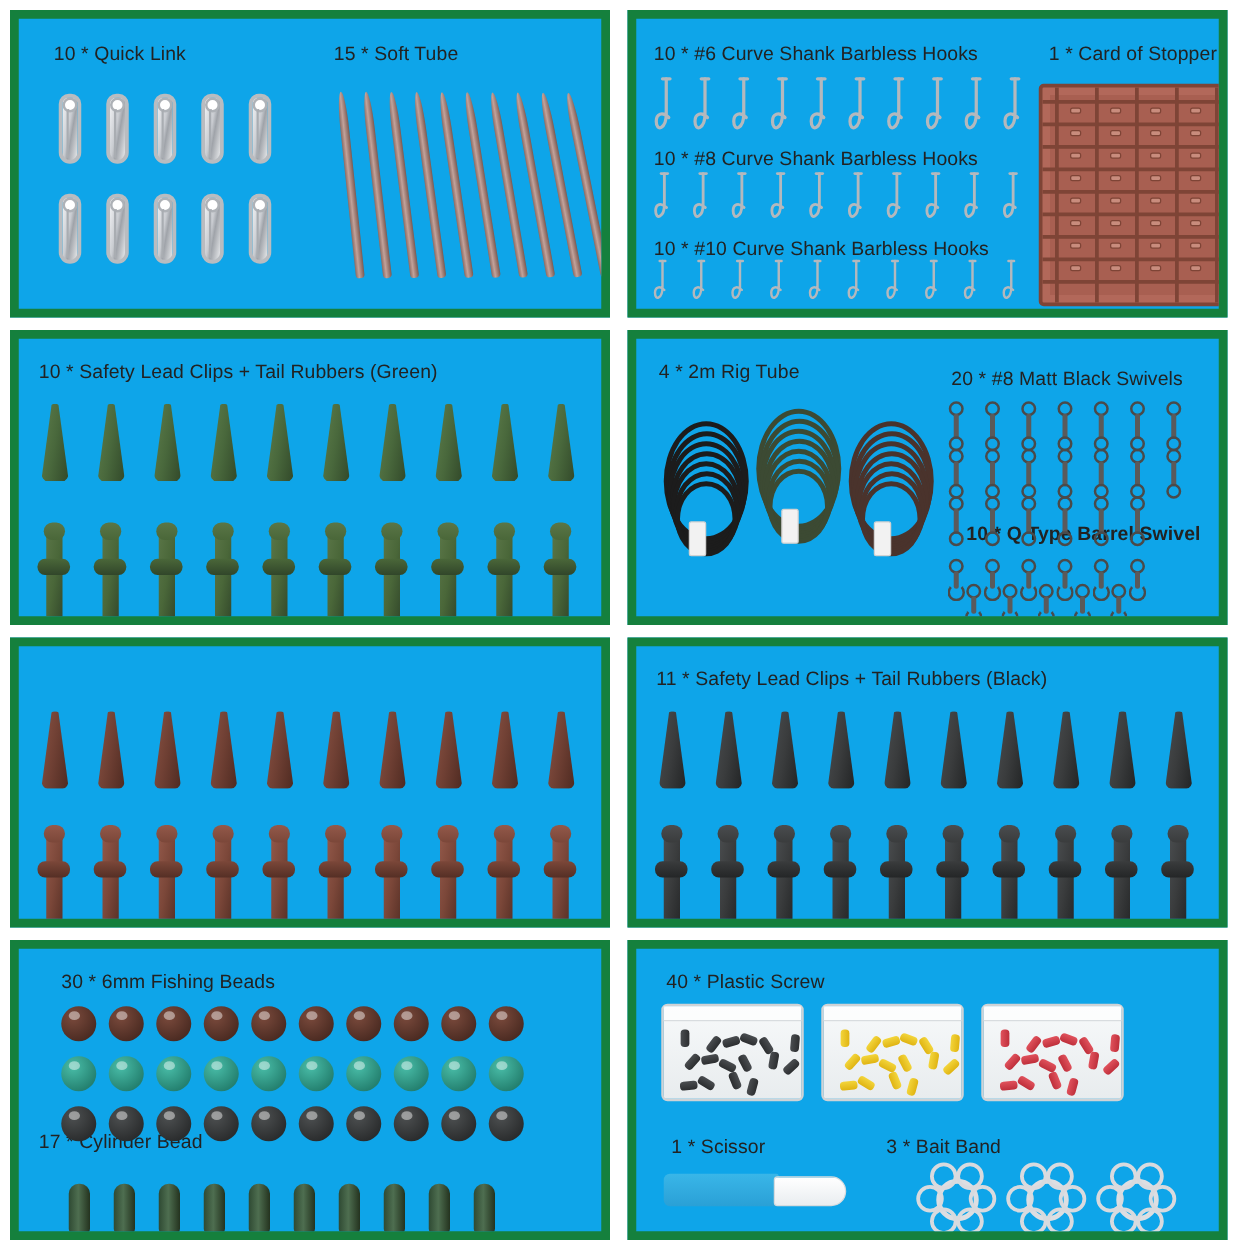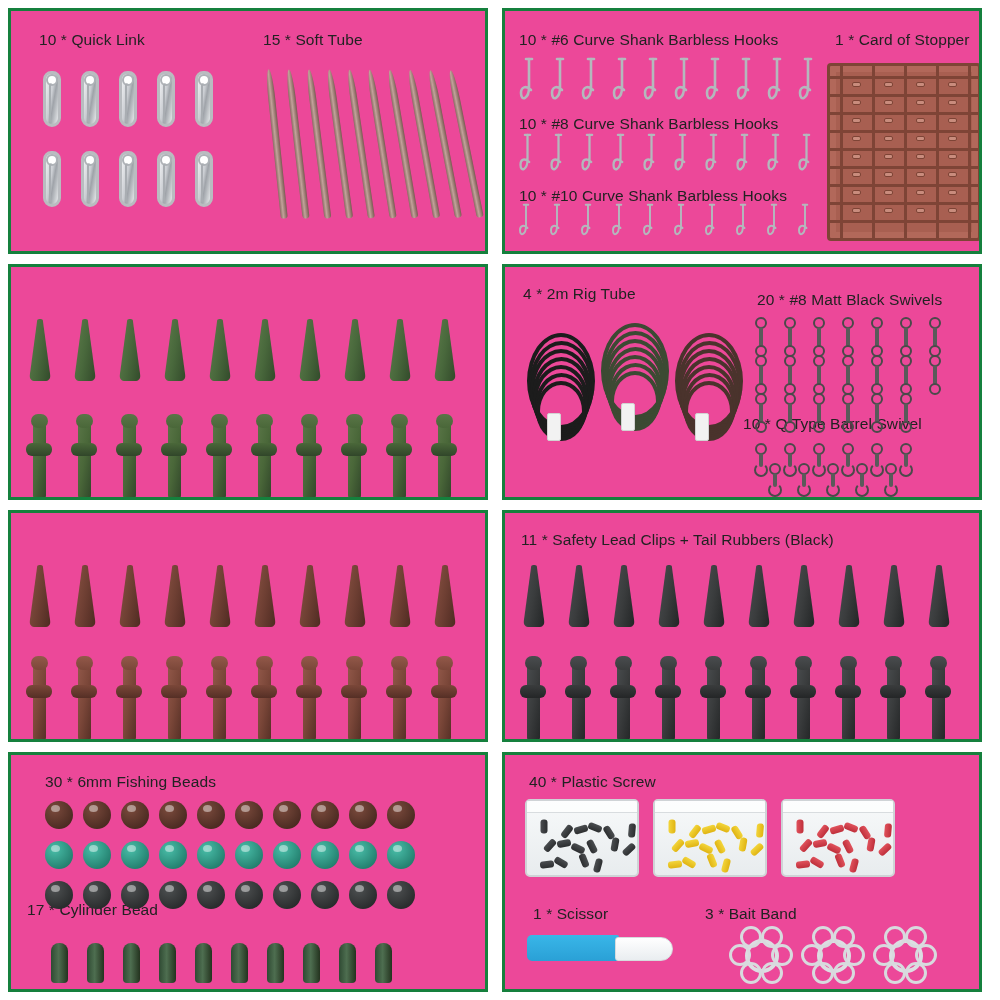--- a/index.html
+++ b/index.html
@@ -14,22 +14,22 @@
     position:relative;
     width:1000px;height:1000px;
     box-sizing:border-box;
     padding:8px;
     display:grid;
     grid-template-columns:480px 480px;
     grid-template-rows:246px 236px 232px 240px;
     gap:10px 14px;
   }
   .panel{
-    border:3px solid #15803d;
-    background:#ec4899;
+    border:7px solid #15803d;
+    background:#0ea5e9;
     position:relative;
     overflow:hidden;
   }
   .lbl{
     position:absolute;
     font-size:15.5px;
     color:#222;
     white-space:nowrap;
     letter-spacing:.1px;
   }
@@ -449,20 +449,21 @@
         <div class="pip" style="left:86px;top:124px;"></div>
         <div class="pip" style="left:118px;top:124px;"></div>
         <div class="pip" style="left:22px;top:142px;"></div>
         <div class="pip" style="left:54px;top:142px;"></div>
         <div class="pip" style="left:86px;top:142px;"></div>
         <div class="pip" style="left:118px;top:142px;"></div>
       </div>
   </div>
 
   <div class="panel">
+    <div class="lbl" style="left:16px;top:18px;">10 * Safety Lead Clips + Tail Rubbers (Green)</div>
     <div class="stage" id="g-green">
         <div class="tailrub" style="left:18px;top:52px;">
           <i style="background:linear-gradient(100deg,#5d7d4a,#49683c 50%,#32492a);"></i>
         </div>
         <div class="leadclip" style="left:15px;top:150px;">
           <div class="stem" style="background:linear-gradient(100deg,#5a7647,#4a6739 50%,#31462a);"></div>
           <div class="arm" style="background:linear-gradient(180deg,#4a6739,#31462a);"></div>
           <div class="hd" style="background:linear-gradient(180deg,#5a7647,#4a6739);"></div>
         </div>
         <div class="tailrub" style="left:63px;top:52px;">
@@ -536,21 +537,21 @@
           <div class="stem" style="background:linear-gradient(100deg,#5a7647,#4a6739 50%,#31462a);"></div>
           <div class="arm" style="background:linear-gradient(180deg,#4a6739,#31462a);"></div>
           <div class="hd" style="background:linear-gradient(180deg,#5a7647,#4a6739);"></div>
         </div>
       </div>
   </div>
 
   <div class="panel">
     <div class="lbl" style="left:18px;top:18px;">4 * 2m Rig Tube</div>
     <div class="lbl" style="left:252px;top:24px;">20 * #8 Matt Black Swivels</div>
-    <div class="lbl" style="left:238px;top:148px;">10 * Q Type Barrel Swivel</div>
+    <div class="lbl" style="left:264px;top:148px;font-weight:bold;">10 * Q Type Barrel Swivel</div>
     <div class="stage" id="g-coils">
         <div class="coil" style="left:18px;top:62px;width:70px;height:130px;">
           <div class="ring" style="left:4px;top:4px;width:60px;height:88px;border-width:4px;border-color:#1c1c1c;"></div>
           <div class="ring" style="left:5.5px;top:12px;width:57px;height:82px;border-width:4px;border-color:#1c1c1c;"></div>
           <div class="ring" style="left:7px;top:20px;width:54px;height:76px;border-width:4px;border-color:#1c1c1c;"></div>
           <div class="ring" style="left:8.5px;top:28px;width:51px;height:70px;border-width:4px;border-color:#1c1c1c;"></div>
           <div class="ring" style="left:10px;top:36px;width:48px;height:64px;border-width:4px;border-color:#1c1c1c;"></div>
           <div class="ring" style="left:11.5px;top:44px;width:45px;height:58px;border-width:4px;border-color:#1c1c1c;"></div>
           <div class="ring" style="left:13px;top:52px;width:42px;height:52px;border-width:4px;border-color:#1c1c1c;"></div>
           <div class="tie" style="left:24px;top:84px;"></div>

